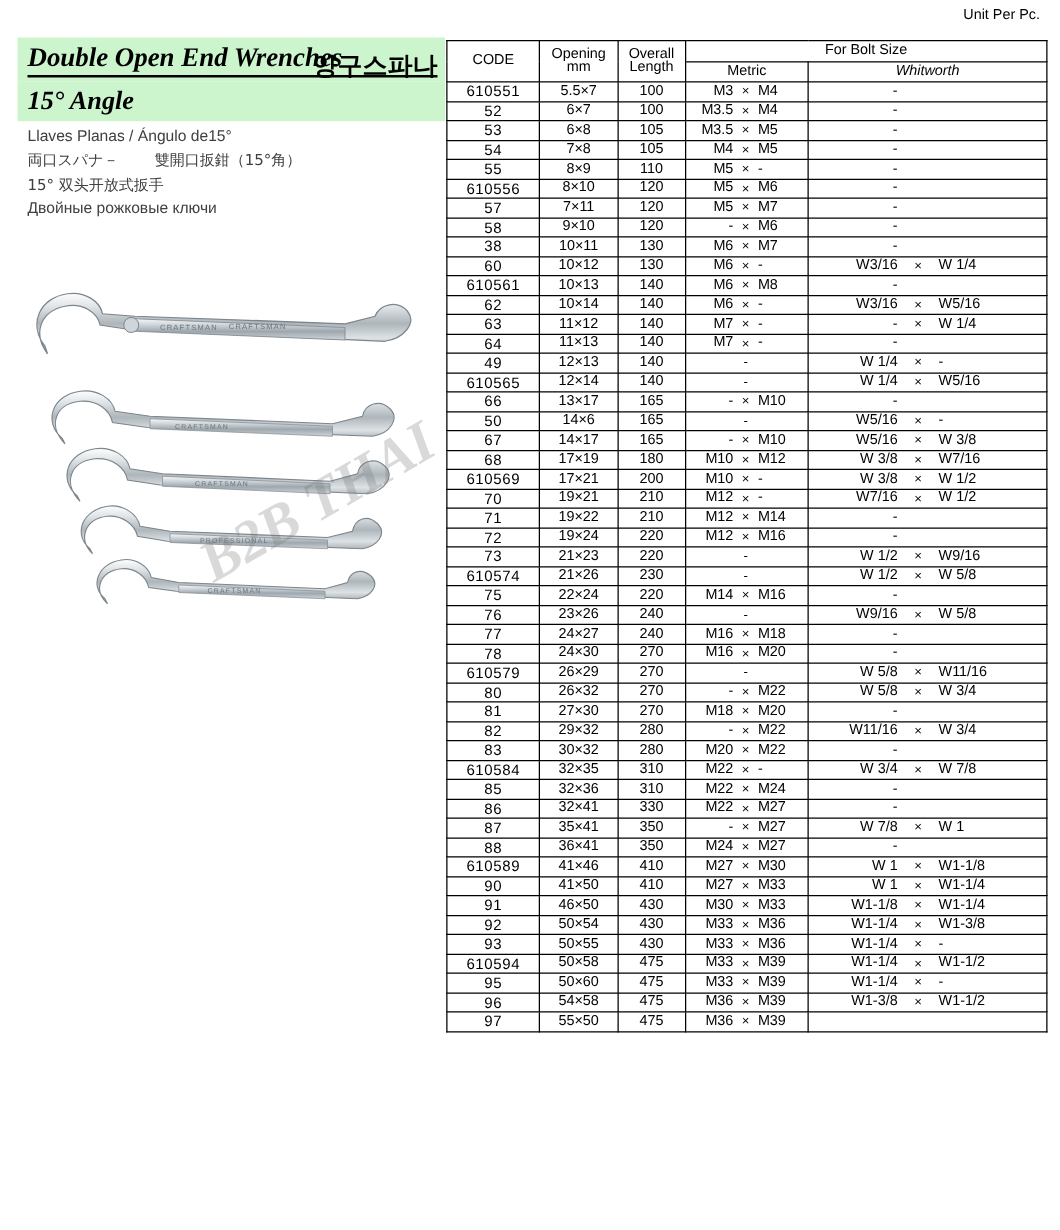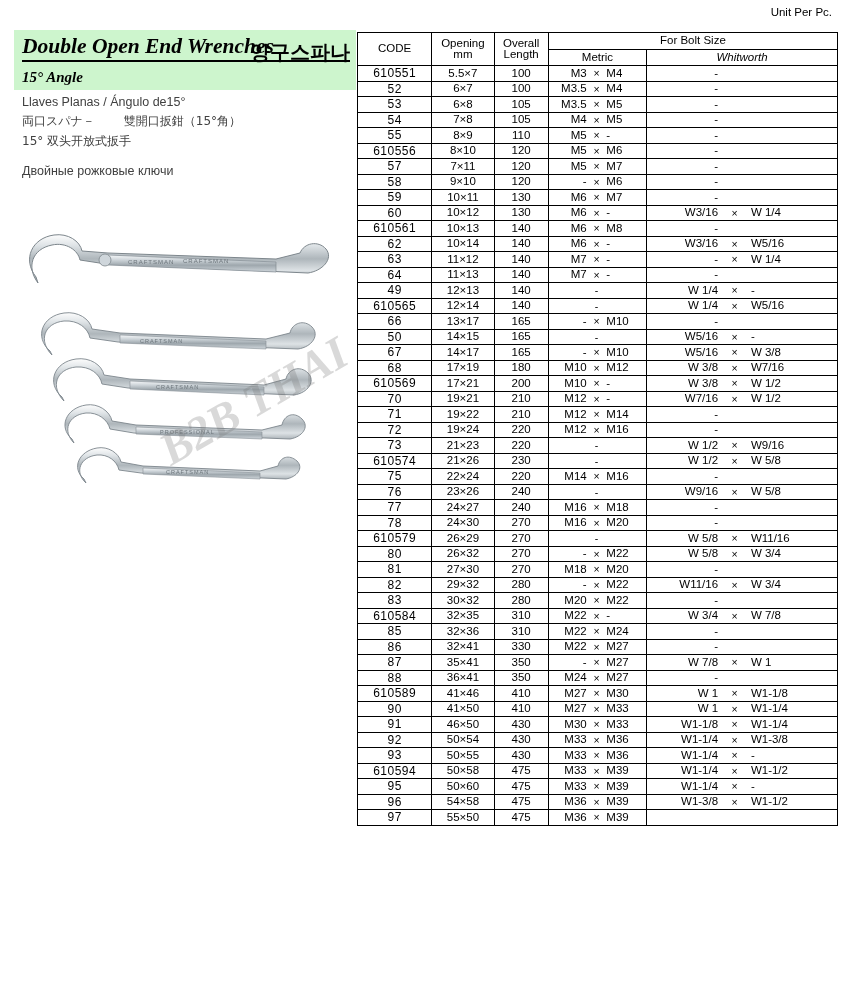--- a/index.html
+++ b/index.html
@@ -38,38 +38,38 @@
     margin: 1px 0 0 0;
   }
   .subtitle-row {
     position:relative;
     background:#cdf5cd;
     padding: 3px 6px 4px 8px;
   }
   .sub-angle {
     font-family:"Liberation Serif", serif;
     font-weight:bold; font-style:italic;
-    font-size:15px;
+    font-size:21px;
   }
   .korean {
     position:absolute; right: 6px; top: -26px;
     font-size:20px; font-weight:bold;
     font-family:"DejaVu Sans", sans-serif;
   }
   .names {
     margin-top: 3px;
     padding-left: 8px;
     font-size:12.5px; line-height:1.55;
     color:#404040;
   }
   .names .cjk { font-family:"DejaVu Sans", sans-serif; font-size:12px; }
   .names .ru  { font-size:12.5px; }
   .names .row2 { white-space: nowrap; }
   .names .gap { display:inline-block; width:22px; }
-  .names .ru-row { margin-top: 12px; }
+  .names .ru-row { }
 
   
   .img-area { position:absolute; left: 8px; top: 215px; width: 350px; height: 330px; }
   .watermark {
     position:absolute;
     left: 150px; top: 430px;
     font-family:"Liberation Serif", serif;
     font-size: 46px; font-weight:bold; font-style:italic;
     color: rgba(120,120,120,0.28);
     transform: rotate(-30deg);
@@ -380,21 +380,21 @@
             </td>
             <td class="cell">
               <div class="pair wide">
                 <span class="a">-</span>
                 <span class="x"></span>
                 <span class="b"></span>
               </div>
             </td>
           </tr>
           <tr>
-            <td class="code">59</td>
+            <td class="code">38</td>
             <td class="cell">10×11</td>
             <td class="cell">130</td>
             <td class="cell">
               <div class="pair">
                 <span class="a">M6</span>
                 <span class="x">×</span>
                 <span class="b">M7</span>
               </div>
             </td>
             <td class="cell">
@@ -552,21 +552,21 @@
             <td class="cell">
               <div class="pair wide">
                 <span class="a">-</span>
                 <span class="x"></span>
                 <span class="b"></span>
               </div>
             </td>
           </tr>
           <tr>
             <td class="code">50</td>
-            <td class="cell">14×15</td>
+            <td class="cell">14×6</td>
             <td class="cell">165</td>
             <td class="cell">
               <div class="pair">
                 <span class="a"></span>
                 <span class="x">-</span>
                 <span class="b"></span>
               </div>
             </td>
             <td class="cell">
               <div class="pair wide">

